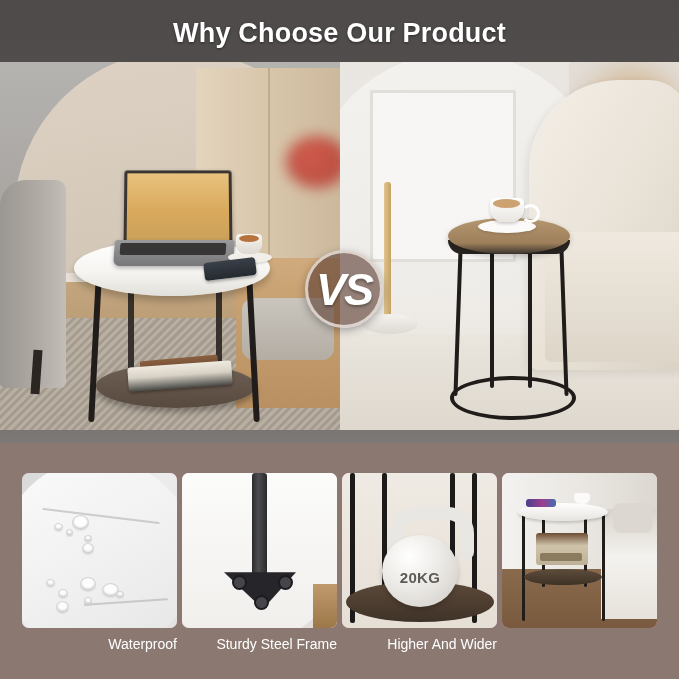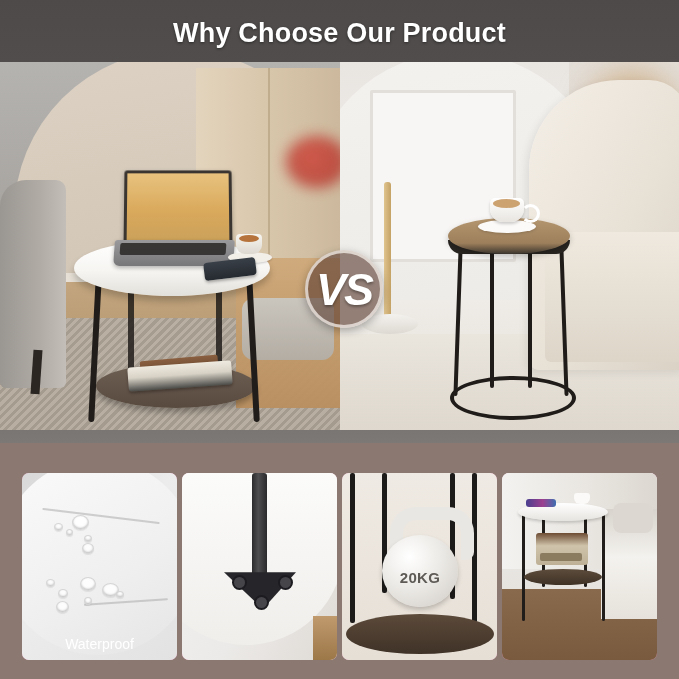--- a/index.html
+++ b/index.html
@@ -196,21 +196,21 @@
   
   .strip{
     position:absolute;left:0;top:443px;width:679px;height:236px;
     background:#8a7871;
   }
   .panels{
     position:absolute;left:22px;top:30px;width:635px;height:155px;
     display:flex;gap:5px;
   }
   .panel{
-    position:relative;width:155px;height:187px;border-radius:7px;overflow:hidden;
+    position:relative;width:155px;height:155px;border-radius:7px;overflow:hidden;
     background:#f9a8d4;
   }
   
   .w-bg{position:absolute;inset:0;background:linear-gradient(135deg,#d8d8d8 0%,#ececec 45%,#e2e2e2 100%);}
   .w-disc{position:absolute;left:-22px;top:-14px;width:196px;height:196px;border-radius:50%;background:linear-gradient(150deg,#fbfbfb,#efefef 60%,#e4e4e4);}
   .drop{position:absolute;border-radius:50%;background:rgba(255,255,255,.85);box-shadow:inset 0 -1px 2px rgba(140,140,140,.55),0 1px 1px rgba(0,0,0,.08);border:1px solid rgba(175,175,175,.5);}
   .w-streak{position:absolute;height:2px;background:rgba(165,165,165,.5);border-radius:2px;}
   
   .f-bg{position:absolute;inset:0;background:linear-gradient(120deg,#f2f2f0 0%,#eceae8 55%,#ded9d4 100%);}
   .f-disc{position:absolute;left:-34px;top:-8px;width:196px;height:180px;border-radius:0 0 120px 120px;background:linear-gradient(180deg,#fcfcfb,#f0eeeb);}
@@ -251,21 +251,21 @@
   .rm-radio{position:absolute;left:34px;top:60px;width:52px;height:32px;border-radius:3px;background:linear-gradient(180deg,#6d4c33 0%,#cfc4ab 40%,#bdb096 100%);}
   .rm-radiodial{position:absolute;left:38px;top:80px;width:42px;height:8px;background:#8b7c60;border-radius:2px;}
   .rm-device{position:absolute;left:24px;top:26px;width:30px;height:8px;border-radius:3px;background:linear-gradient(90deg,#4a3f8f,#9c3f8f 55%,#3f6fb0);}
   .rm-cup{position:absolute;left:72px;top:20px;width:16px;height:11px;border-radius:3px 3px 6px 6px;background:#fbfaf8;}
 
   .labels{
     position:absolute;left:22px;top:193px;width:635px;
     display:flex;gap:5px;
   }
   .label-cell{
-    width:155px;text-align:center;color:#ffffff;font-size:14px;
+    width:155px;text-align:right;color:#ffffff;font-size:14px;
     white-space:nowrap;
   }
 </style>
 </head>
 <body>
 
 <div class="poster">
 
   <div class="title-bar">
     <div class="title">Why Choose Our Product</div>
@@ -400,16 +400,18 @@
         <div class="rm-radio"></div>
         <div class="rm-radiodial"></div>
         <div class="rm-top"></div>
         <div class="rm-device"></div>
         <div class="rm-cup"></div>
       </div>
     </div>
 
     <div class="labels">
       <div class="label-cell">Waterproof</div>
+      <div class="label-cell">Sturdy Steel Frame</div>
+      <div class="label-cell">Higher And Wider</div>
     </div>
   </div>
 
 </div>
 
 </body></html>

